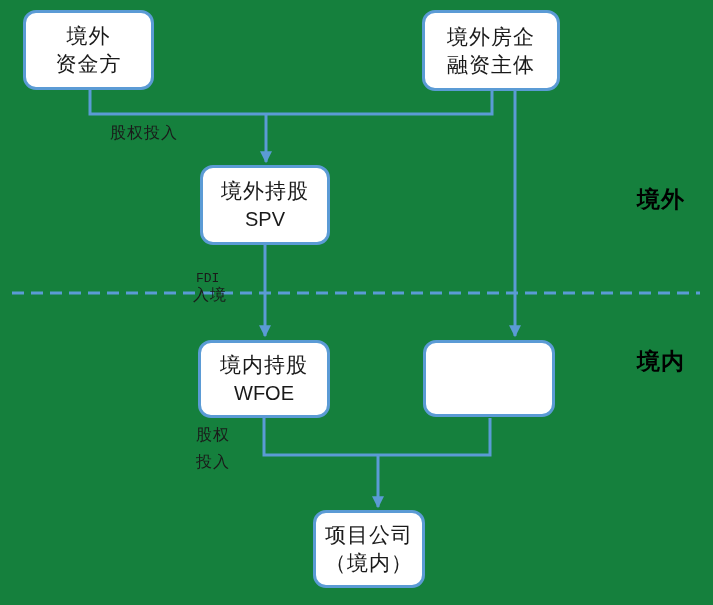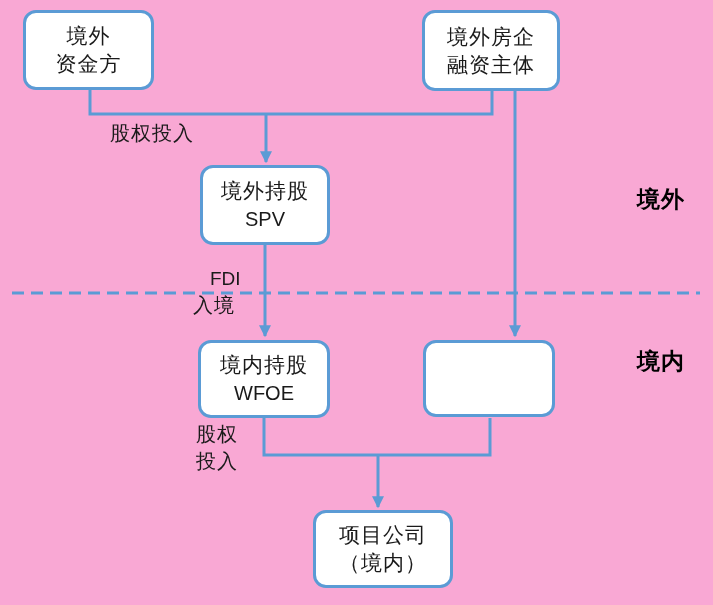--- a/index.html
+++ b/index.html
@@ -3,21 +3,21 @@
 <meta charset="utf-8">
 <style>
   :root{
     --accent:#5B9BD5;
     --text:#1A1A1A;
   }
   html,body{margin:0;padding:0;background:#ffffff;}
   .canvas{
     position:relative;
     width:713px;height:605px;
-    background:#f9a8d4;
+    background:#15803d;
     font-family:"Liberation Serif","DejaVu Serif",serif;
     color:var(--text);
     overflow:hidden;
   }
   svg.connectors{position:absolute;left:0;top:0;width:713px;height:605px;}
   .conn{fill:none;stroke:var(--accent);stroke-width:3;}
   .divider{fill:none;stroke:var(--accent);stroke-width:3;stroke-dasharray:12 7;}
   .ah{fill:var(--accent);}
   .node{
     position:absolute;
@@ -33,27 +33,27 @@
   }
   .node .latin{
     font-family:"Liberation Sans","DejaVu Sans",sans-serif;
     font-size:20px;letter-spacing:0;
   }
   .n-offshore-fund   {left:23px;  top:10px;  width:131px; height:80px;}
   .n-offshore-issuer {left:422px; top:10px;  width:138px; height:81px;}
   .n-spv             {left:200px; top:165px; width:130px; height:80px;}
   .n-wfoe            {left:198px; top:340px; width:132px; height:78px;}
   .n-operator        {left:423px; top:340px; width:132px; height:77px;}
-  .n-project         {left:313px; top:510px; width:140px; height:78px;}
-  .lbl{position:absolute;font-size:20px;line-height:24px;letter-spacing:1px;}
+  .n-project         {left:313px; top:510px; width:112px; height:78px;}
+  .lbl{position:absolute;font-size:16px;line-height:24px;letter-spacing:1px;}
   .lbl-equity-top    {left:110px; top:121px;}
-  .lbl-fdi           {left:210px; top:267px;
-                      font-family:Liberation Sans, sans-serif;
-                      font-size:19px;letter-spacing:0;}
-  .lbl-entry         {left:193px; top:293px;}
+  .lbl-fdi           {left:196px; top:267px;
+                      font-family:Liberation Mono, monospace;
+                      font-size:13px;letter-spacing:0;}
+  .lbl-entry         {left:193px; top:283px;}
   .lbl-equity-bottom {left:196px; top:421px;line-height:27px;}
   .region{
     position:absolute;
     font-family:"Liberation Sans","DejaVu Sans",sans-serif;
     font-weight:700;font-size:23px;color:#000000;letter-spacing:1px;
   }
   .region-offshore{left:637px; top:184px;}
   .region-onshore {left:637px; top:346px;}
 </style>
 </head>

